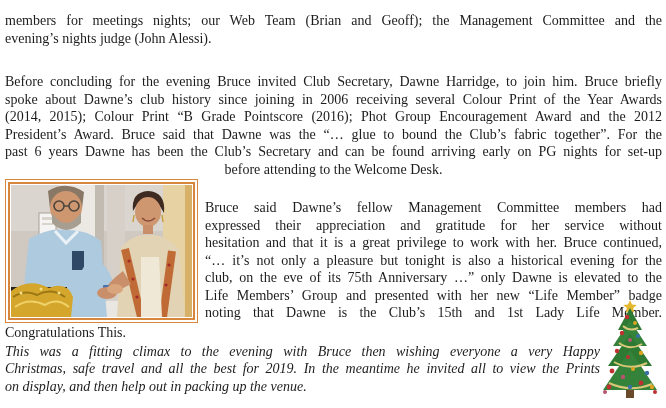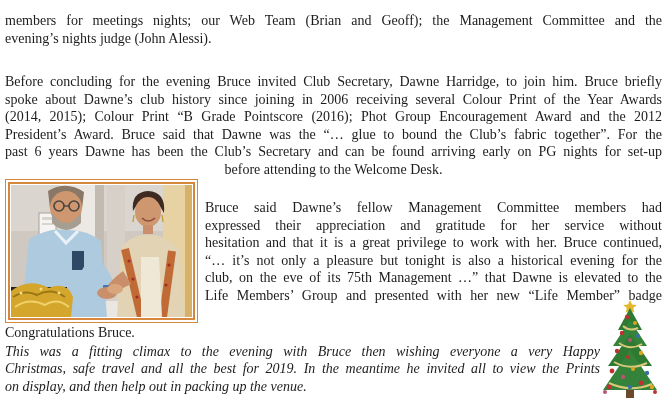--- a/index.html
+++ b/index.html
@@ -122,26 +122,27 @@
           <circle cx="30" cy="104" r="1.5" fill="#F7E08A"></circle>
           <circle cx="48" cy="108" r="1.5" fill="#F7E08A"></circle>
         </svg>
       </div>
     </div>
     <div class="rcol para">
         <div class="tline justify">Bruce said Dawne’s fellow Management Committee members had</div>
         <div class="tline justify">expressed their appreciation and gratitude for her service without</div>
         <div class="tline justify">hesitation and that it is a great privilege to work with her. Bruce continued,</div>
         <div class="tline justify">“… it’s not only a pleasure but tonight is also a historical evening for the</div>
-        <div class="tline justify">club, on the eve of its 75th Management …” that Dawne is elevated to the</div>
+        <div class="tline justify">club, on the eve of its 75th Anniversary …” only Dawne is elevated to the</div>
         <div class="tline justify">Life Members’ Group and presented with her new “Life Member” badge</div>
+        <div class="tline justify">noting that Dawne is the Club’s 15th and 1st Lady Life Member.</div>
       </div>
   </div>
 
-  <div class="caption">Congratulations Bruce.</div>
+  <div class="caption">Congratulations This.</div>
 
   <div class="para p4">
       <div class="tline justify">This was a fitting climax to the evening with Bruce then wishing everyone a very Happy</div>
       <div class="tline justify">Christmas, safe travel and all the best for 2019. In the meantime he invited all to view the Prints</div>
       <div class="tline left">on display, and then help out in packing up the venue.</div>
     </div>
 
   <div class="tree">
     <svg viewBox="0 0 66 100">
       <path d="M33 1 l2 4.4 4.8.5 -3.6 3.2 1.1 4.7 -4.3-2.5 -4.3 2.5 1.1-4.7 -3.6-3.2 4.8-.5 Z" fill="#E3B72E"></path>

